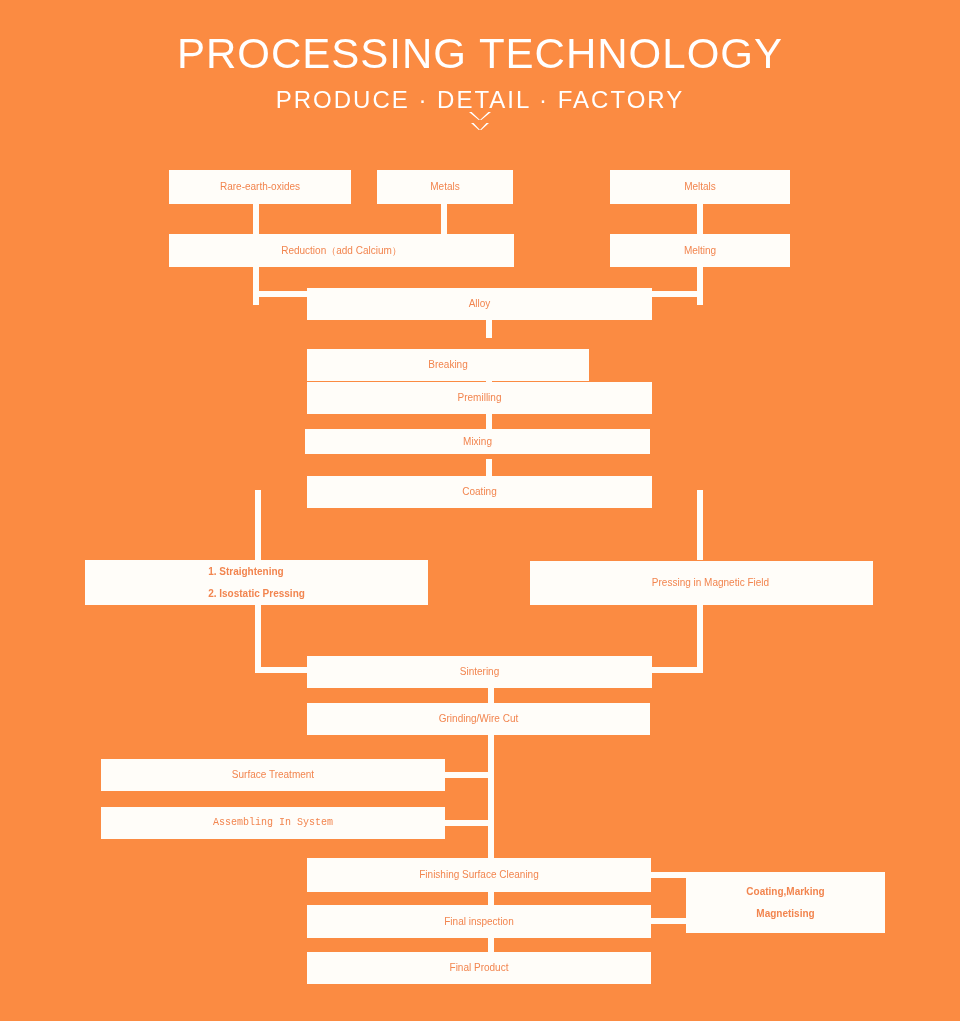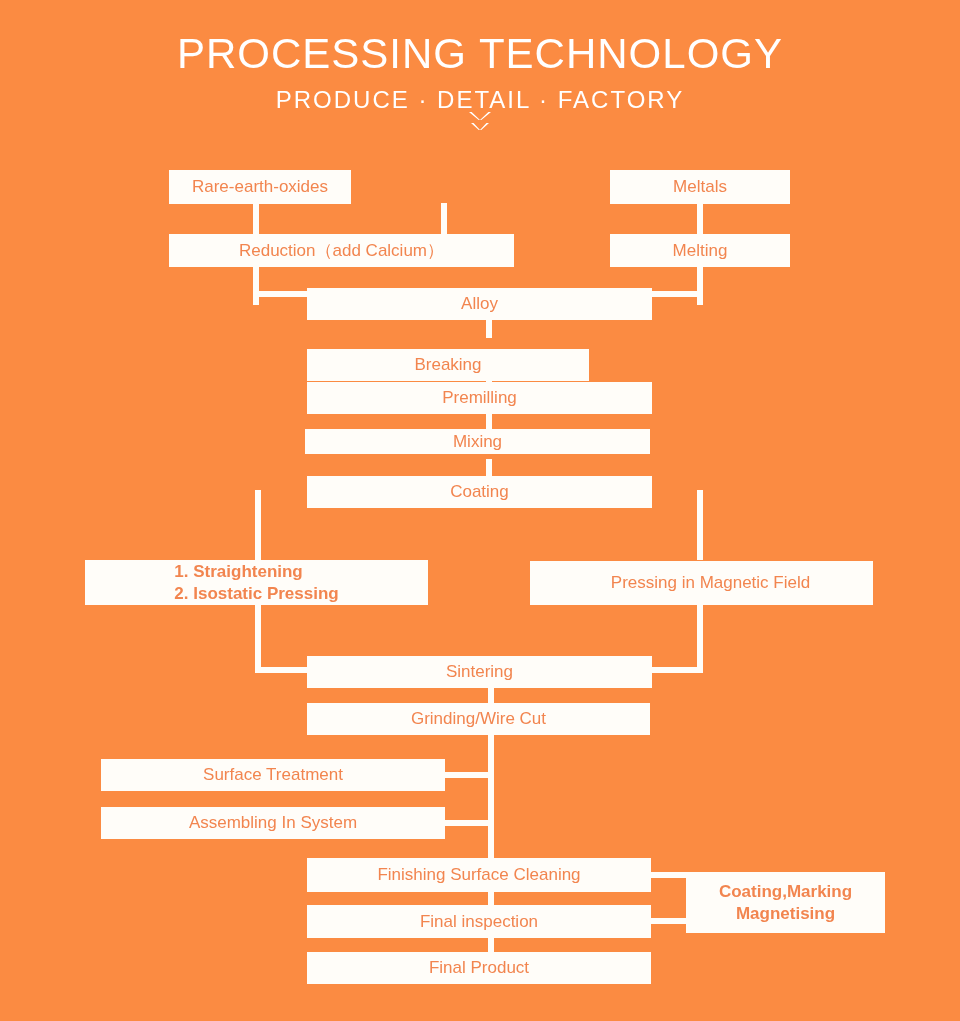--- a/index.html
+++ b/index.html
@@ -40,21 +40,21 @@
     clip-path:polygon(0 0,14% 0,50% 100%,86% 0,100% 0,57% 100%,43% 100%);
     height:7px;}
 
   
   .box{
     position:absolute;
     background:#fffdf9;
     color:#f2854f;
     display:flex;align-items:center;justify-content:center;
     text-align:center;
-    font-size:17px;
+    font-size:10px;
     line-height:20px;
     box-sizing:border-box;
     padding:0 6px;
   }
   .box.two-line{flex-direction:column;line-height:22px;}
   .box .ln{display:block;font-weight:bold;}
   .box.left-text{justify-content:center;}
   .box.left-text .inner{text-align:left;}
 
   .conn{
@@ -115,20 +115,23 @@
   <div class="conn" style="left:488px;top:938px;width:6px;height:16px;"></div>
 
   <div class="conn" style="left:650px;top:872px;width:54px;height:6px;"></div>
 
   <div class="conn" style="left:650px;top:918px;width:54px;height:6px;"></div>
 
   <div class="box" style="left:169px;top:170px;width:182px;height:34px;">
     <span>Rare-earth-oxides</span>
   </div>
 
+  <div class="box" style="left:377px;top:170px;width:136px;height:34px;">
+    <span>Metals</span>
+  </div>
 
   <div class="box" style="left:610px;top:170px;width:180px;height:34px;">
     <span>Meltals</span>
   </div>
 
   <div class="box" style="left:169px;top:234px;width:345px;height:33px;">
     <span>Reduction（add Calcium）</span>
   </div>
 
   <div class="box" style="left:610px;top:234px;width:180px;height:33px;">
@@ -171,21 +174,21 @@
   </div>
 
   <div class="box" style="left:307px;top:703px;width:343px;height:32px;">
     <span>Grinding/Wire Cut</span>
   </div>
 
   <div class="box" style="left:101px;top:759px;width:344px;height:32px;">
     <span>Surface Treatment</span>
   </div>
 
-  <div class="box" style="left:101px;top:807px;width:344px;height:32px;">
+  <div class="box" style="left:101px;top:807px;width:344px;height:32px;font-family:Liberation Mono, monospace;">
     <span>Assembling In System</span>
   </div>
 
   <div class="box" style="left:307px;top:858px;width:344px;height:34px;">
     <span>Finishing Surface Cleaning</span>
   </div>
 
   <div class="box" style="left:307px;top:905px;width:344px;height:33px;">
     <span>Final inspection</span>
   </div>

